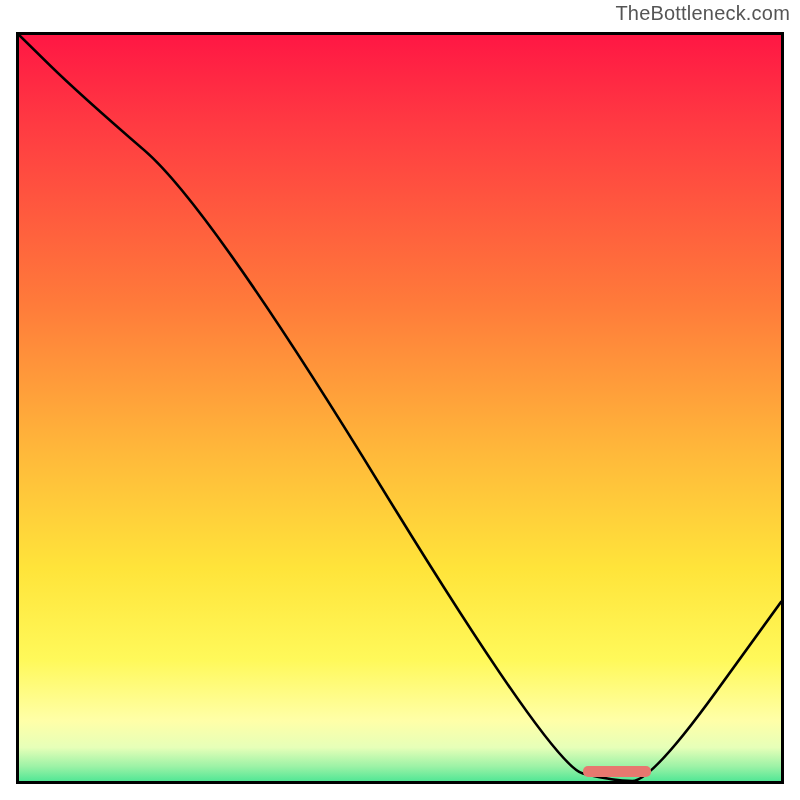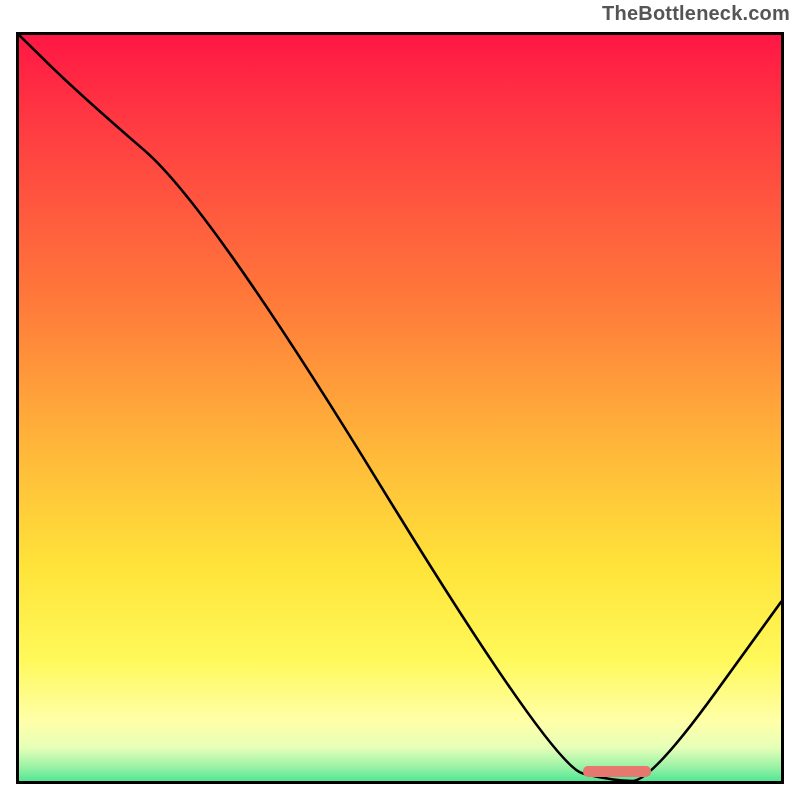--- a/index.html
+++ b/index.html
@@ -14,21 +14,21 @@
     position: relative;
     width: 800px;
     height: 800px;
   }
   .watermark {
     position: absolute;
     top: 2px;
     right: 10px;
     color: #555;
     font-size: 20px;
-    font-weight: 700;
+    font-weight: 400;
     letter-spacing: 0.2px;
     z-index: 10;
   }
   .plot-area {
     position: absolute;
     top: 32px;
     left: 16px;
     width: 768px;
     height: 752px;
     border: 3px solid #000;

